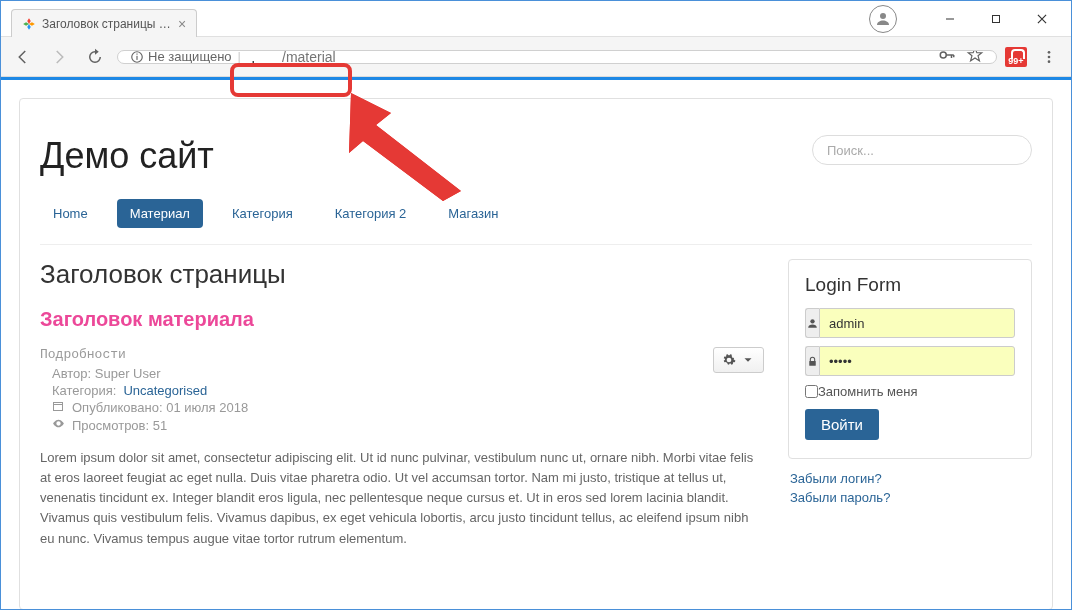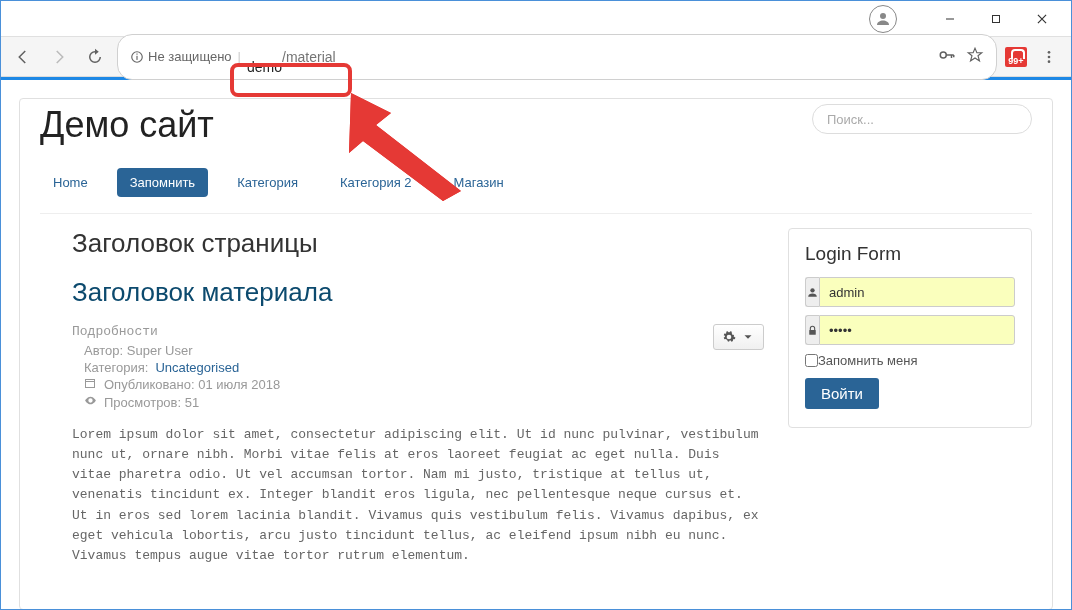--- a/index.html
+++ b/index.html
@@ -11,58 +11,58 @@
 .titlebar .avatar svg { width: 18px; height: 18px; fill: #888; }
 .tabstrip { position: absolute; top: 8px; left: 10px; height: 28px; display: flex; align-items: flex-end; }
 .tab { background: #f5f5f5; border: 1px solid #ccc; border-bottom: none; border-radius: 4px 4px 0 0; height: 28px; padding: 0 10px; display: flex; align-items: center; gap: 6px; font-size: 12px; color: #555; max-width: 190px; }
 .tab .favicon { width: 14px; height: 14px; }
 .tab .label { white-space: nowrap; overflow: hidden; text-overflow: ellipsis; max-width: 130px; }
 .tab .close { font-size: 14px; color: #888; cursor: pointer; }
 .addrbar { height: 40px; background: #f5f5f5; border-bottom: 1px solid #dcdcdc; display: flex; align-items: center; padding: 0 8px; gap: 8px; }
 .navbtn { width: 28px; height: 28px; display: flex; align-items: center; justify-content: center; color: #616161; border-radius: 50%; }
 .navbtn svg { width: 18px; height: 18px; fill: #616161; }
 .navbtn.disabled svg { fill: #bbb; }
-.omnibox { flex: 1; height: 46px; background: #fff; border: 1px solid #d0d0d0; border-radius: 15px; display: flex; align-items: center; padding: 0 12px; gap: 6px; font-size: 14px; color: #666; overflow: hidden; }
+.omnibox { flex: 1; height: 14px; background: #fff; border: 1px solid #d0d0d0; border-radius: 15px; display: flex; align-items: center; padding: 0 12px; gap: 6px; font-size: 14px; color: #666; overflow: hidden; }
 .omnibox .sec { display: flex; align-items: center; gap: 4px; color: #666; font-size: 13px; white-space: nowrap; }
 .omnibox .url { flex: 1; display: flex; align-items: center; }
 .omnibox .url .host { color: #212121; margin-top: 20px; }
 .omnibox .url .path { color: #757575; }
 .omnibox .right { display: flex; align-items: center; gap: 10px; }
 .keyicon svg { width: 18px; height: 18px; fill: #616161; }
 .staricon svg { width: 18px; height: 18px; fill: #616161; }
 .ext { width: 22px; height: 20px; background: #e53935; color: #fff; font-size: 9px; font-weight: bold; display: flex; align-items: flex-end; justify-content: center; border-radius: 2px; padding-bottom: 1px; position: relative; }
 .ext::before { content: ""; position: absolute; top: 2px; left: 6px; width: 10px; height: 8px; border: 2px solid #fff; border-bottom: none; border-radius: 4px 4px 0 0; }
 .menuicon { width: 28px; height: 28px; display: flex; align-items: center; justify-content: center; }
 .menuicon svg { width: 16px; height: 16px; fill: #616161; }
 .blue-line { height: 3px; background: #1e88e5; }
 .viewport { height: calc(610px - 36px - 40px - 3px - 1px); overflow: hidden; background: #fff; padding: 18px 18px 0 18px; }
-.site { background: #fff; border: 1px solid #e0e0e0; border-radius: 4px; padding: 5px 20px; height: 100%; position: relative; }
+.site { background: #fff; border: 1px solid #e0e0e0; border-radius: 4px; padding: 36px 20px; height: 100%; position: relative; }
 .site-header { display: flex; align-items: flex-start; justify-content: space-between; }
 .site-title { font-family: "Segoe UI", Arial, sans-serif; font-size: 36px; font-weight: 400; color: #222; }
 .search-box { width: 220px; height: 30px; border: 1px solid #ddd; border-radius: 15px; display: flex; align-items: center; padding: 0 14px; font-size: 13px; color: #aaa; }
 .search-box input { border: none; outline: none; width: 100%; font-size: 13px; color: #555; background: transparent; }
 .search-box input::placeholder { color: #aaa; }
 .navmenu { display: flex; gap: 16px; margin-top: 22px; margin-bottom: 16px; }
 .navmenu .item { padding: 7px 13px; font-size: 13px; color: #2a6496; border-radius: 4px; cursor: pointer; }
 .navmenu .item.active { background: #2a6496; color: #fff; }
 hr.sep { border: none; border-top: 1px solid #eee; margin: 0 0 14px 0; }
 .content-row { display: flex; gap: 24px; }
-.main-col { flex: 1; margin-left: 32px; }
+.main-col { flex: 1; }
 .side-col { width: 244px; }
 .page-heading { font-family: "Segoe UI", Arial, sans-serif; font-size: 26px; font-weight: 400; color: #333; margin-bottom: 18px; }
-.article-heading { font-family: "Segoe UI", Arial, sans-serif; font-size: 26px; font-weight: 400; color: #0c4a6e; margin-bottom: 16px; }
+.article-heading { font-family: "Segoe UI", Arial, sans-serif; font-size: 20px; font-weight: 700; color: #ec4899; margin-bottom: 16px; }
 .article-top { display: flex; justify-content: space-between; align-items: flex-start; }
 .details { margin-bottom: 14px; }
 .details .label { font-size: 13px; color: #999; display: block; margin-bottom: 3px; font-family: Liberation Mono, monospace; }
 .details .row { display: flex; align-items: center; gap: 7px; font-size: 13px; color: #999; padding: 1px 0 1px 12px; }
 .details .row .ico { width: 13px; color: #999; }
 .details .row a { color: #2a6496; text-decoration: none; }
 .gear-btn { border: 1px solid #ccc; border-radius: 3px; padding: 5px 8px; display: flex; align-items: center; gap: 5px; font-size: 12px; color: #555; cursor: pointer; background: linear-gradient(#fff, #f0f0f0); }
 .gear-btn svg { width: 14px; height: 14px; fill: #555; }
-.body-text { font-size: 13px; color: #666; line-height: 1.55; font-family: Liberation Mono, monospace; }
+.body-text { font-size: 13px; color: #666; line-height: 1.55; }
 .module { border: 1px solid #e0e0e0; border-radius: 4px; padding: 14px 16px 18px 16px; margin-bottom: 10px; }
 .module h3 { font-family: "Segoe UI", Arial, sans-serif; font-size: 19px; font-weight: 400; color: #333; margin-bottom: 12px; }
 .input-group { display: flex; margin-bottom: 8px; }
 .input-addon { width: 34px; border: 1px solid #ccc; border-right: none; background: #eee; display: flex; align-items: center; justify-content: center; border-radius: 3px 0 0 3px; }
 .input-addon svg { width: 13px; height: 13px; fill: #555; }
 .input-field { flex: 1; height: 30px; border: 1px solid #ccc; border-radius: 0 3px 3px 0; background: #faffbd; padding: 0 9px; font-size: 13px; color: #333; outline: none; }
 .checkbox-row { display: flex; align-items: center; font-size: 13px; color: #555; margin: 6px 0 10px 0; }
 .checkbox-row input { width: 13px; height: 13px; }
 .login-btn { background: #2a6496; color: #fff; border: none; padding: 7px 16px; font-size: 15px; border-radius: 3px; cursor: pointer; }
 .side-links { padding-left: 2px; }
@@ -70,20 +70,34 @@
 
 .highlight-box { position: absolute; border: 4px solid #e53935; border-radius: 8px; pointer-events: none; }
 .arrow-anno { position: absolute; pointer-events: none; }
 .arrow-anno svg { filter: drop-shadow(0 0 0 #e53935); }
 </style>
 </head>
 <body>
 
 <div class="window">
 
+  <div class="tabstrip">
+    <div class="tab">
+      <span class="favicon">
+        <svg viewBox="0 0 24 24">
+            <path fill="#f44336" d="M12 2l3 5-3 5-3-5z"></path>
+            <path fill="#4caf50" d="M2 12l5-3 5 3-5 3z"></path>
+            <path fill="#2196f3" d="M12 22l-3-5 3-5 3 5z"></path>
+            <path fill="#ff9800" d="M22 12l-5 3-5-3 5-3z"></path>
+          </svg>
+      </span>
+      <span class="label">Заголовок страницы в б</span>
+      <span class="close">×</span>
+    </div>
+  </div>
 
   <div class="titlebar">
     <div class="avatar">
       <svg viewBox="0 0 24 24">
           <circle cx="12" cy="8" r="4"></circle>
           <path d="M4 20c0-4 4-6 8-6s8 2 8 6z"></path>
         </svg>
     </div>
     <div class="sysbtn">
       <svg viewBox="0 0 24 24" width="12" height="12">
@@ -165,21 +179,21 @@
 
       <div class="site-header">
         <h1 class="site-title">Демо сайт</h1>
         <div class="search-box">
           <input type="text" placeholder="Поиск..." style="">
         </div>
       </div>
 
       <div class="navmenu">
         <div class="item">Home</div>
-        <div class="item active">Запомнить</div>
+        <div class="item active">Материал</div>
         <div class="item">Категория</div>
         <div class="item">Категория 2</div>
         <div class="item">Магазин</div>
       </div>
 
       <hr class="sep">
 
       <div class="content-row">
 
         <div class="main-col">
@@ -250,20 +264,24 @@
                   </svg>
               </div>
               <input class="input-field" type="password" value="•••••" style="">
             </div>
             <label class="checkbox-row">
               <input type="checkbox" style="">
               <span>Запомнить меня</span>
             </label>
             <button class="login-btn">Войти</button>
           </div>
+          <div class="side-links">
+            <a href="#">Забыли логин?</a>
+            <a href="#">Забыли пароль?</a>
+          </div>
         </div>
 
       </div>
 
     </div>
   </div>
 
   <div class="highlight-box" style="left:229px; top:62px; width:122px; height:34px;"></div>
   <div class="arrow-anno" style="left:320px; top:82px;">
     <svg width="160" height="120" viewBox="0 0 160 120">

